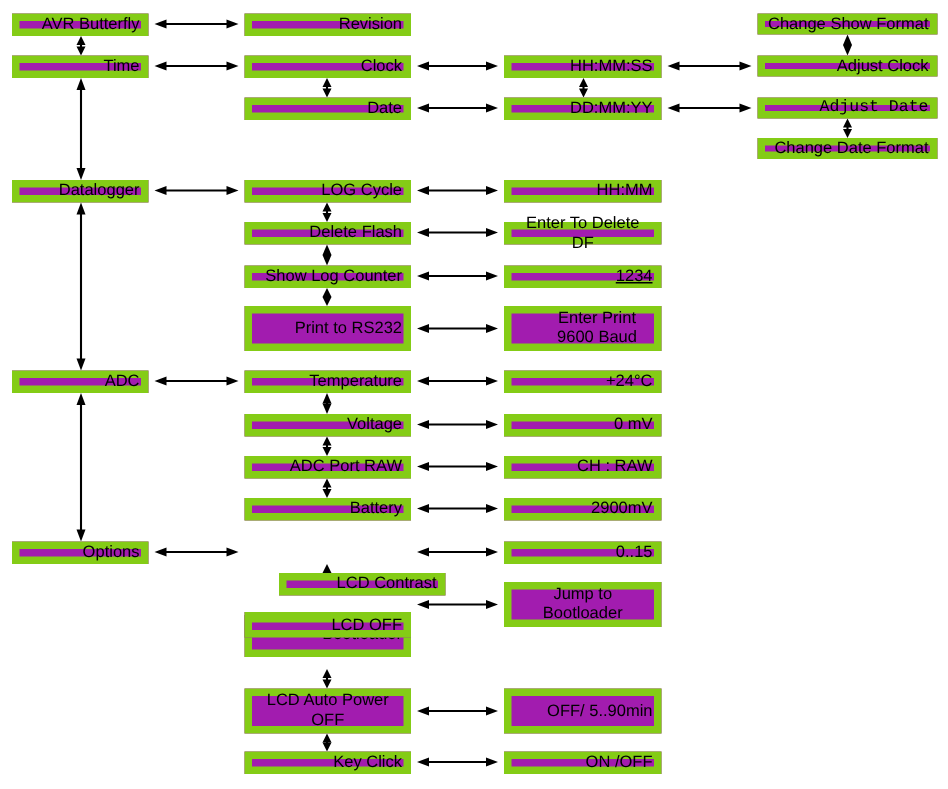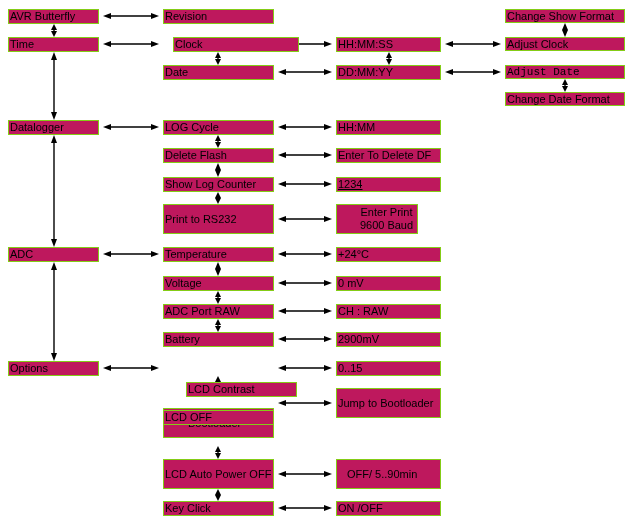--- a/index.html
+++ b/index.html
@@ -16,28 +16,28 @@
     overflow: hidden;
   }
   #arrow-layer {
     position: absolute;
     left: 0;
     top: 0;
   }
   .node {
     position: absolute;
     box-sizing: border-box;
-    border: 1px solid #84cc16;
-    background: #be185d;
+    border: 5px solid #84cc16;
+    background: #a21caf;
     color: #000000;
     font-size: 11px;
     line-height: 13px;
     display: flex;
     align-items: center;
-    justify-content: flex-start;
+    justify-content: flex-end;
     text-align: center;
     padding: 0 1px;
   }
   .node span {
     display: block;
   }
 </style>
 </head>
 <body>
 
@@ -251,21 +251,21 @@
       </div>
       <div class="node" style="left: 8px; top: 247px; width: 91px; height: 15px;">
         <span>ADC</span>
       </div>
       <div class="node" style="left: 8px; top: 361px; width: 91px; height: 15px;">
         <span>Options</span>
       </div>
       <div class="node" style="left: 163px; top: 9px; width: 111px; height: 15px;">
         <span>Revision</span>
       </div>
-      <div class="node" style="left: 173px; top: 37px; width: 126px; height: 15px;">
+      <div class="node" style="left: 163px; top: 37px; width: 111px; height: 15px;">
         <span>Clock</span>
       </div>
       <div class="node" style="left: 163px; top: 65px; width: 111px; height: 15px;">
         <span>Date</span>
       </div>
       <div class="node" style="left: 163px; top: 120px; width: 111px; height: 15px;">
         <span>LOG Cycle</span>
       </div>
       <div class="node" style="left: 163px; top: 148px; width: 111px; height: 15px;">
         <span>Delete Flash</span>
@@ -311,21 +311,21 @@
       </div>
       <div class="node" style="left: 336px; top: 120px; width: 105px; height: 15px;">
         <span>HH:MM</span>
       </div>
       <div class="node" style="left: 336px; top: 148px; width: 105px; height: 15px;">
         <span>Enter To Delete DF</span>
       </div>
       <div class="node" style="left: 336px; top: 177px; width: 105px; height: 15px; text-decoration: underline;">
         <span>1234</span>
       </div>
-      <div class="node" style="left: 336px; top: 204px; width: 82px; height: 30px; padding-left: 20px;">
+      <div class="node" style="left: 336px; top: 204px; width: 105px; height: 30px; padding-left: 20px;">
         <span>Enter Print 9600 Baud</span>
       </div>
       <div class="node" style="left: 336px; top: 247px; width: 105px; height: 15px;">
         <span>+24°C</span>
       </div>
       <div class="node" style="left: 336px; top: 276px; width: 105px; height: 15px;">
         <span>0 mV</span>
       </div>
       <div class="node" style="left: 336px; top: 304px; width: 105px; height: 15px;">
         <span>CH : RAW</span>

